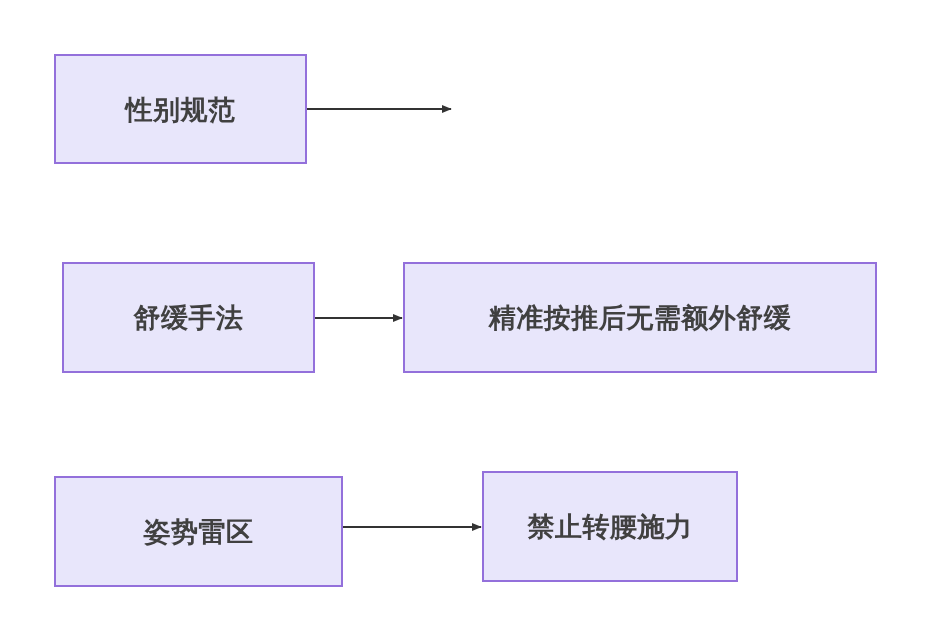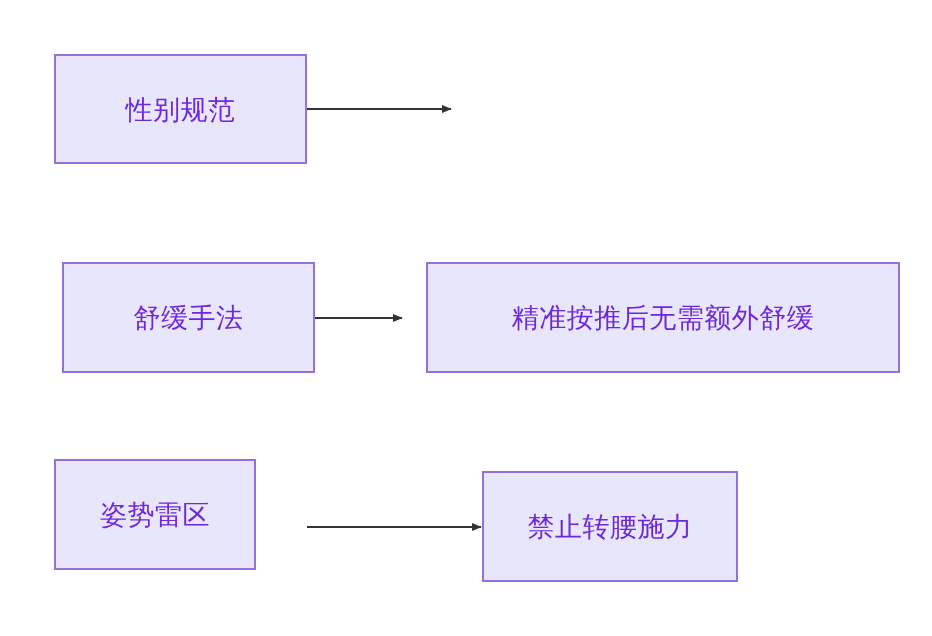--- a/index.html
+++ b/index.html
@@ -24,44 +24,45 @@
   .node {
     position: absolute;
     box-sizing: border-box;
     background: #E8E6FB;
     border: 2px solid #9370DB;
     display: flex;
     align-items: center;
     justify-content: center;
   }
   .node-label {
-    color: #6d28d9;
+    color: #404040;
     font-size: 27px;
     line-height: 1;
     letter-spacing: 0.5px;
     white-space: nowrap;
     font-family: "DejaVu Sans", "Liberation Sans", sans-serif;
+    font-weight: bold;
   }
   .edge-layer {
     position: absolute;
     left: 0;
     top: 0;
     width: 932px;
     height: 636px;
     pointer-events: none;
   }
 
   
   #node-r1-src { left: 54px;  top: 54px;  width: 253px; height: 110px; }
   #node-r1-dst { left: 452px; top: 54px;  width: 376px; height: 110px; }
   
   #node-r2-src { left: 54px;  top: 262px; width: 253px; height: 111px; margin-left: 8px; }
-  #node-r2-dst { left: 403px; top: 262px; width: 474px; height: 111px; margin-left: 23px; }
+  #node-r2-dst { left: 403px; top: 262px; width: 474px; height: 111px; }
   
-  #node-r3-src { left: 54px;  top: 459px; width: 202px; height: 111px; }
+  #node-r3-src { left: 54px;  top: 476px; width: 289px; height: 111px; }
   #node-r3-dst { left: 482px; top: 471px; width: 256px; height: 111px; }
 </style>
 </head>
 <body>
 
 <div id="diagram-canvas">
 
   <svg class="edge-layer" width="932" height="636" viewBox="0 0 932 636" xmlns="http://www.w3.org/2000/svg">
     <defs>
       <marker id="arrowhead" markerWidth="10" markerHeight="8" refX="9.2" refY="4" orient="auto" markerUnits="userSpaceOnUse">

